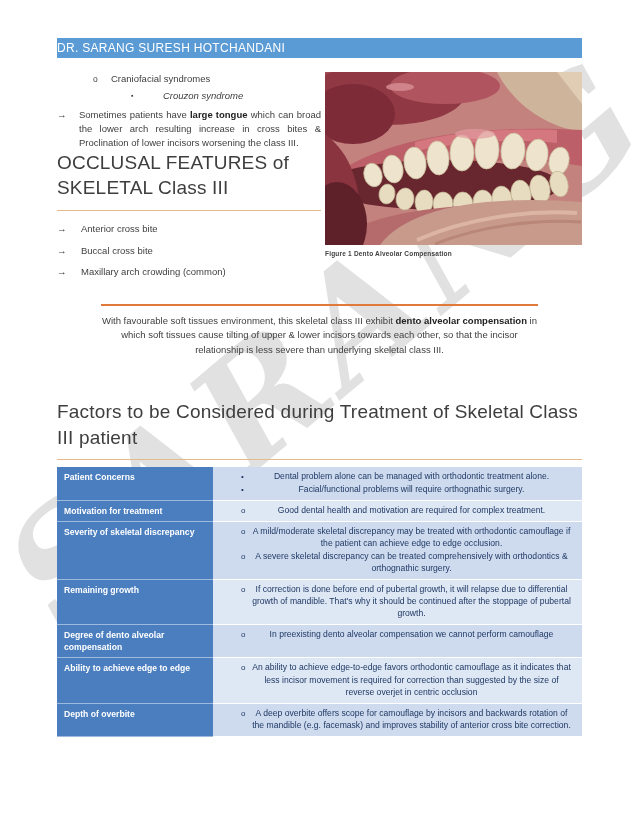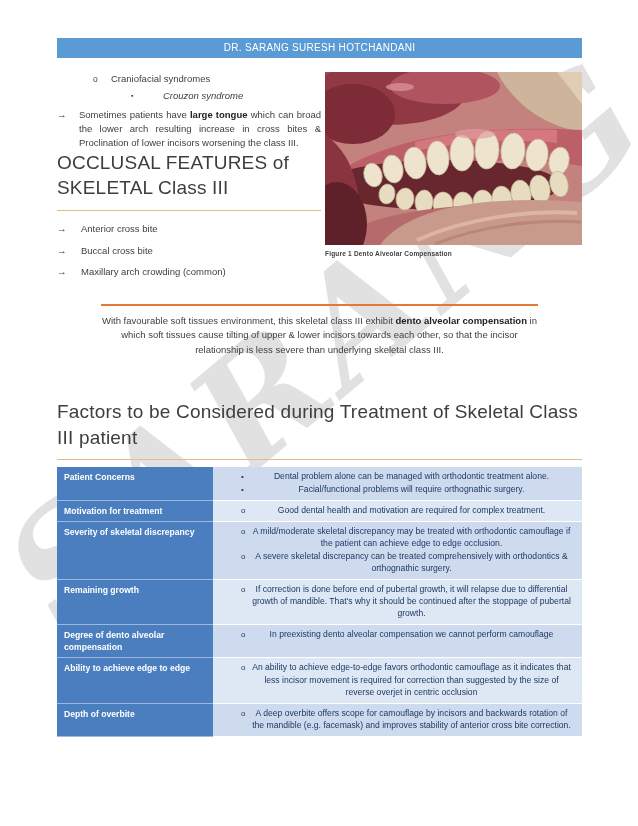--- a/index.html
+++ b/index.html
@@ -12,22 +12,22 @@
     transform:rotate(-40deg); transform-origin:center;
     font-family:"DejaVu Serif", serif; font-style:italic; font-weight:700;
     font-size:150px; letter-spacing:8px; white-space:nowrap; text-align:center;
     color:rgba(163,163,163,0.32); z-index:0; pointer-events:none;
   }
 
   .content { position:relative; z-index:1; padding:38px 56px 0 57px; }
 
   
   .header-bar {
-    height:20px; background:#5b9bd5; color:#ffffff; text-align:center;
-    font-size:10px; line-height:20px; letter-spacing:0.3px;
+    height:20px; background:#5b9bd5; color:#ffffff; text-align:left;
+    font-size:12px; line-height:20px; letter-spacing:0.3px;
   }
 
   .top-section { display:flex; margin-top:14px; }
   .left-col { width:268px; flex:none; padding-right:4px; }
   .right-col { flex:1; }
 
   .body-text { font-size:9.5px; color:#3e3e3e; line-height:1.5; }
 
   .intro-item { display:flex; margin-left:36px; margin-bottom:3px; }
   .intro-item .mk { width:18px; flex:none; font-size:8.5px; padding-top:1px; }

